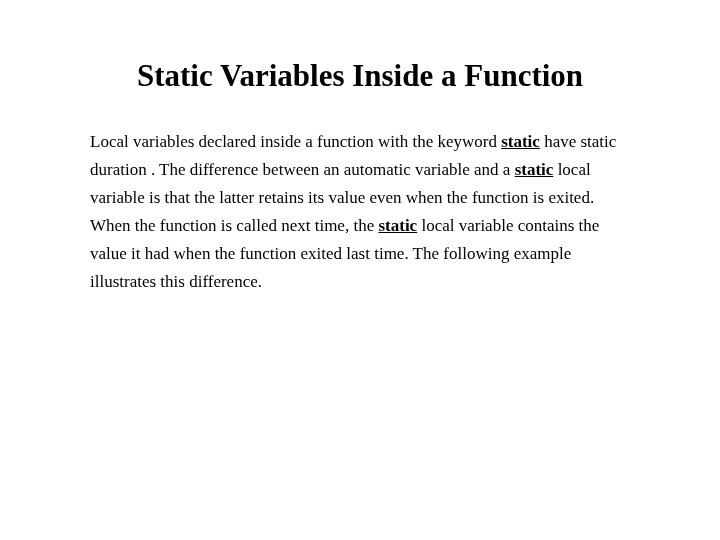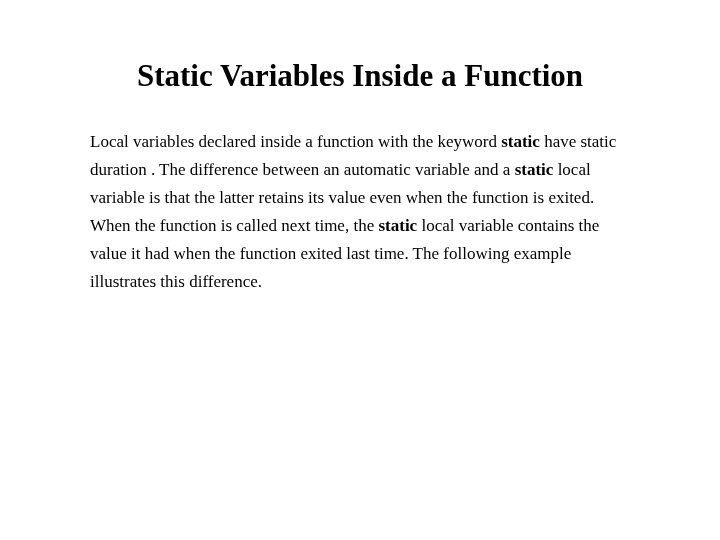--- a/index.html
+++ b/index.html
@@ -16,21 +16,21 @@
     font-weight: bold;
     text-align: center;
     margin-bottom: 34px;
     letter-spacing: 0px;
   }
   .paragraph {
     font-size: 17px;
     line-height: 1.65;
     text-align: left;
   }
-  .paragraph b { font-weight: bold; }
+  .paragraph b { font-weight: bold; text-decoration: underline; }
 </style>
 </head>
 <body>
 
 <h1 class="title">Static Variables Inside a Function</h1>
 
 <p class="paragraph">
   <span>Local variables declared inside a function with the keyword </span><b>static</b><span> have static duration . The difference between an automatic variable and a </span><b>static</b><span> local variable is that the latter retains its value even when the function is exited. When the function is called next time, the </span><b>static</b><span> local variable contains the value it had when the function exited last time. The following example illustrates this difference.</span>
 </p>
 

